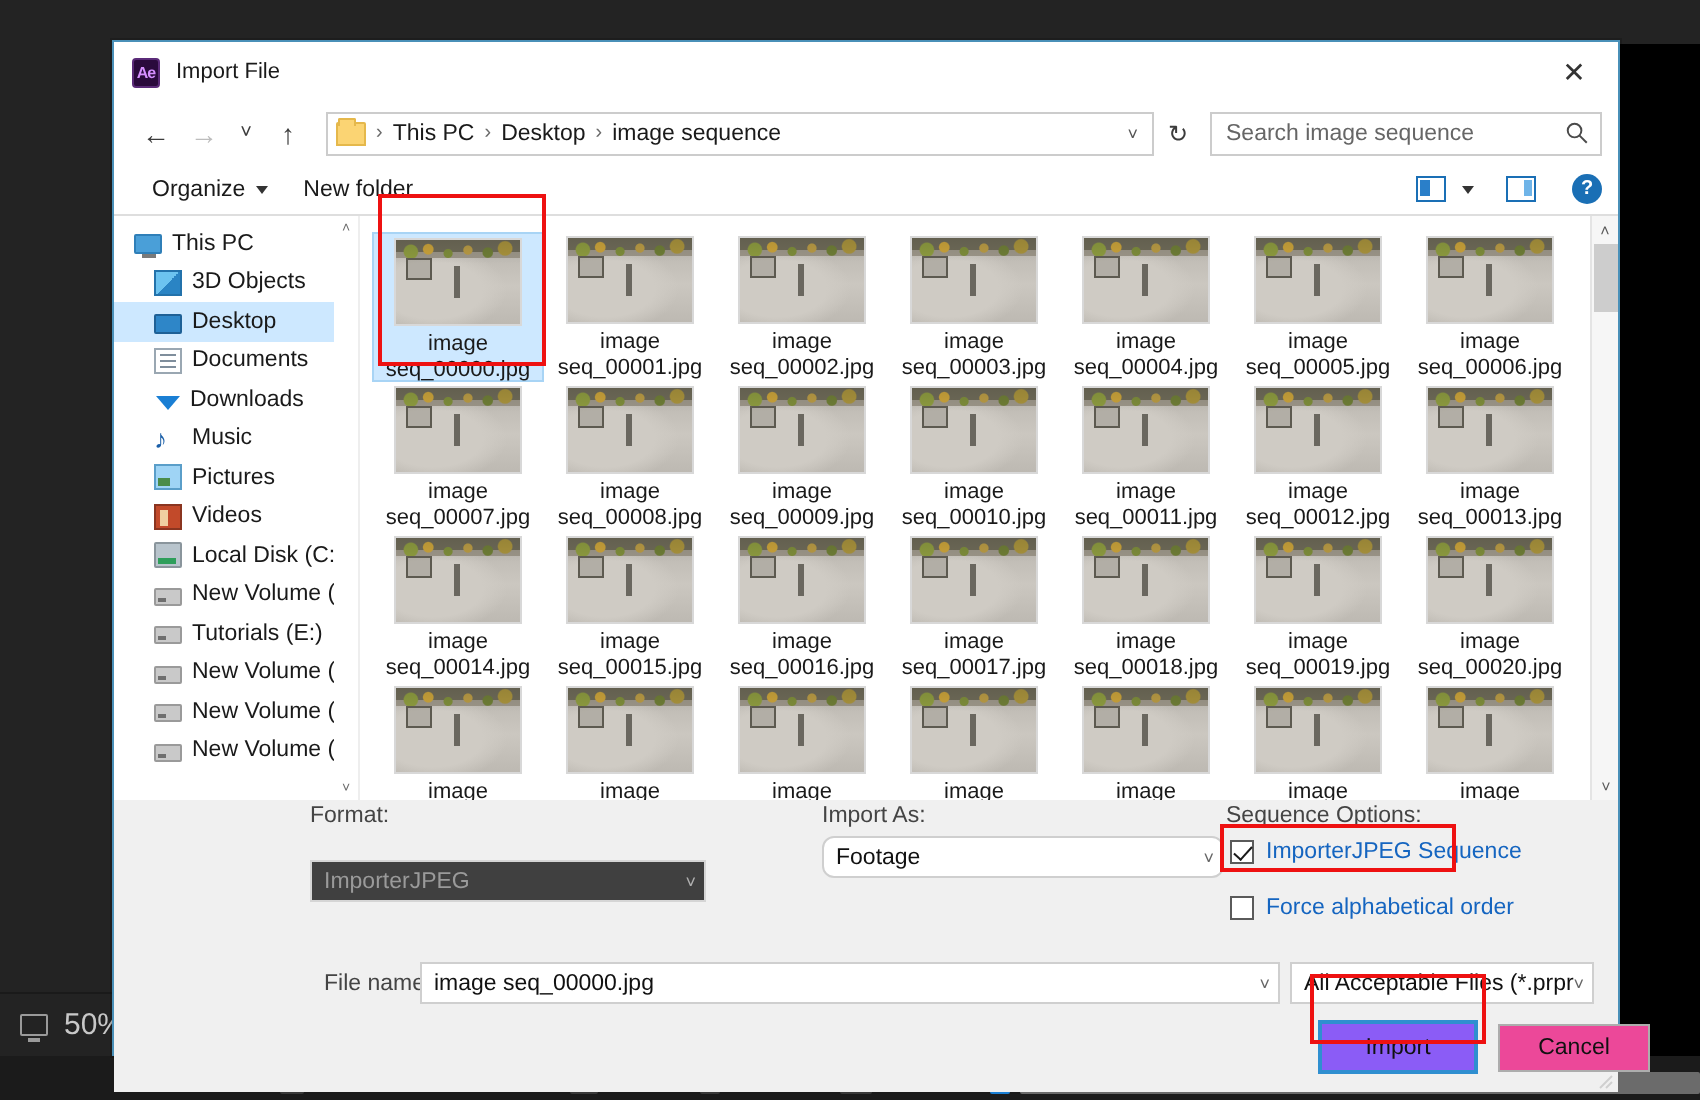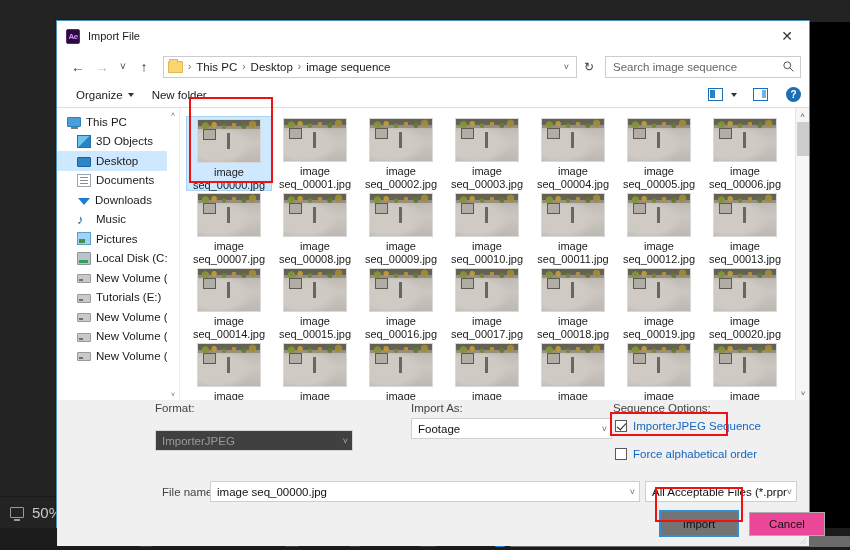--- a/index.html
+++ b/index.html
@@ -256,21 +256,21 @@
   .cblabel { font-size: 11.5px; color: #1565c0; cursor: pointer; }
 
   
   #footer { height: 74px; background: #f0f0f0; position: relative; }
   .btn {
     height: 24px; background: #ec4899; border: 1px solid #adadad;
     font-size: 11.5px; color: #111; display: flex; align-items: center; justify-content: center;
     cursor: pointer;
   }
   .btn.disabled { color: #a0a0a0; border-color: #cccccc; background: #e6e6e6; cursor: default; }
-  .btn.default { border: 2px solid #2f8fd0; background: #737373; }
+  .btn.default { border: 2px solid #2f8fd0; background: #8b5cf6; }
 
   
   .anno { position: absolute; border: 2px solid #ee1111; pointer-events: none; z-index: 50; }
 
   
   #grip { position: absolute; right: 2px; bottom: 1px; width: 10px; height: 10px; opacity: .5; }
 </style>
 </head>
 <body>
 
@@ -369,20 +369,24 @@
           </div>
           <div class="side-item indent">
             <span class="sico ico-music">♪</span>
             <span>Music</span>
           </div>
           <div class="side-item indent">
             <span class="sico ico-pic"></span>
             <span>Pictures</span>
           </div>
           <div class="side-item indent">
+            <span class="sico ico-vid"></span>
+            <span>Videos</span>
+          </div>
+          <div class="side-item indent">
             <span class="sico ico-drivec"></span>
             <span>Local Disk (C:)</span>
           </div>
           <div class="side-item indent">
             <span class="sico ico-drive"></span>
             <span>New Volume (D:</span>
           </div>
           <div class="side-item indent">
             <span class="sico ico-drive"></span>
             <span>Tutorials (E:)</span>
@@ -614,21 +618,21 @@
   </div>
 
   <div id="options">
     <div style="position:absolute;left:98px;top:2px;" class="lbl">Format:</div>
     <div class="combo disabled" style="position:absolute;left:98px;top:18px;width:198px;">
       <span class="cv">ImporterJPEG</span>
       <span class="cc">˅</span>
     </div>
 
     <div style="position:absolute;left:354px;top:2px;" class="lbl">Import As:</div>
-    <div class="combo" style="position:absolute;left:354px;top:18px;width:201px;">
+    <div class="combo" style="position:absolute;left:354px;top:18px;width:201px;border-radius:6px;">
       <span class="cv">Footage</span>
       <span class="cc">˅</span>
     </div>
 
     <div style="position:absolute;left:556px;top:2px;" class="lbl">Sequence Options:</div>
 
     <div class="cbrow" style="position:absolute;left:558px;top:20px;">
       <span class="cbox checked"></span>
       <span class="cblabel">ImporterJPEG Sequence</span>
     </div>

